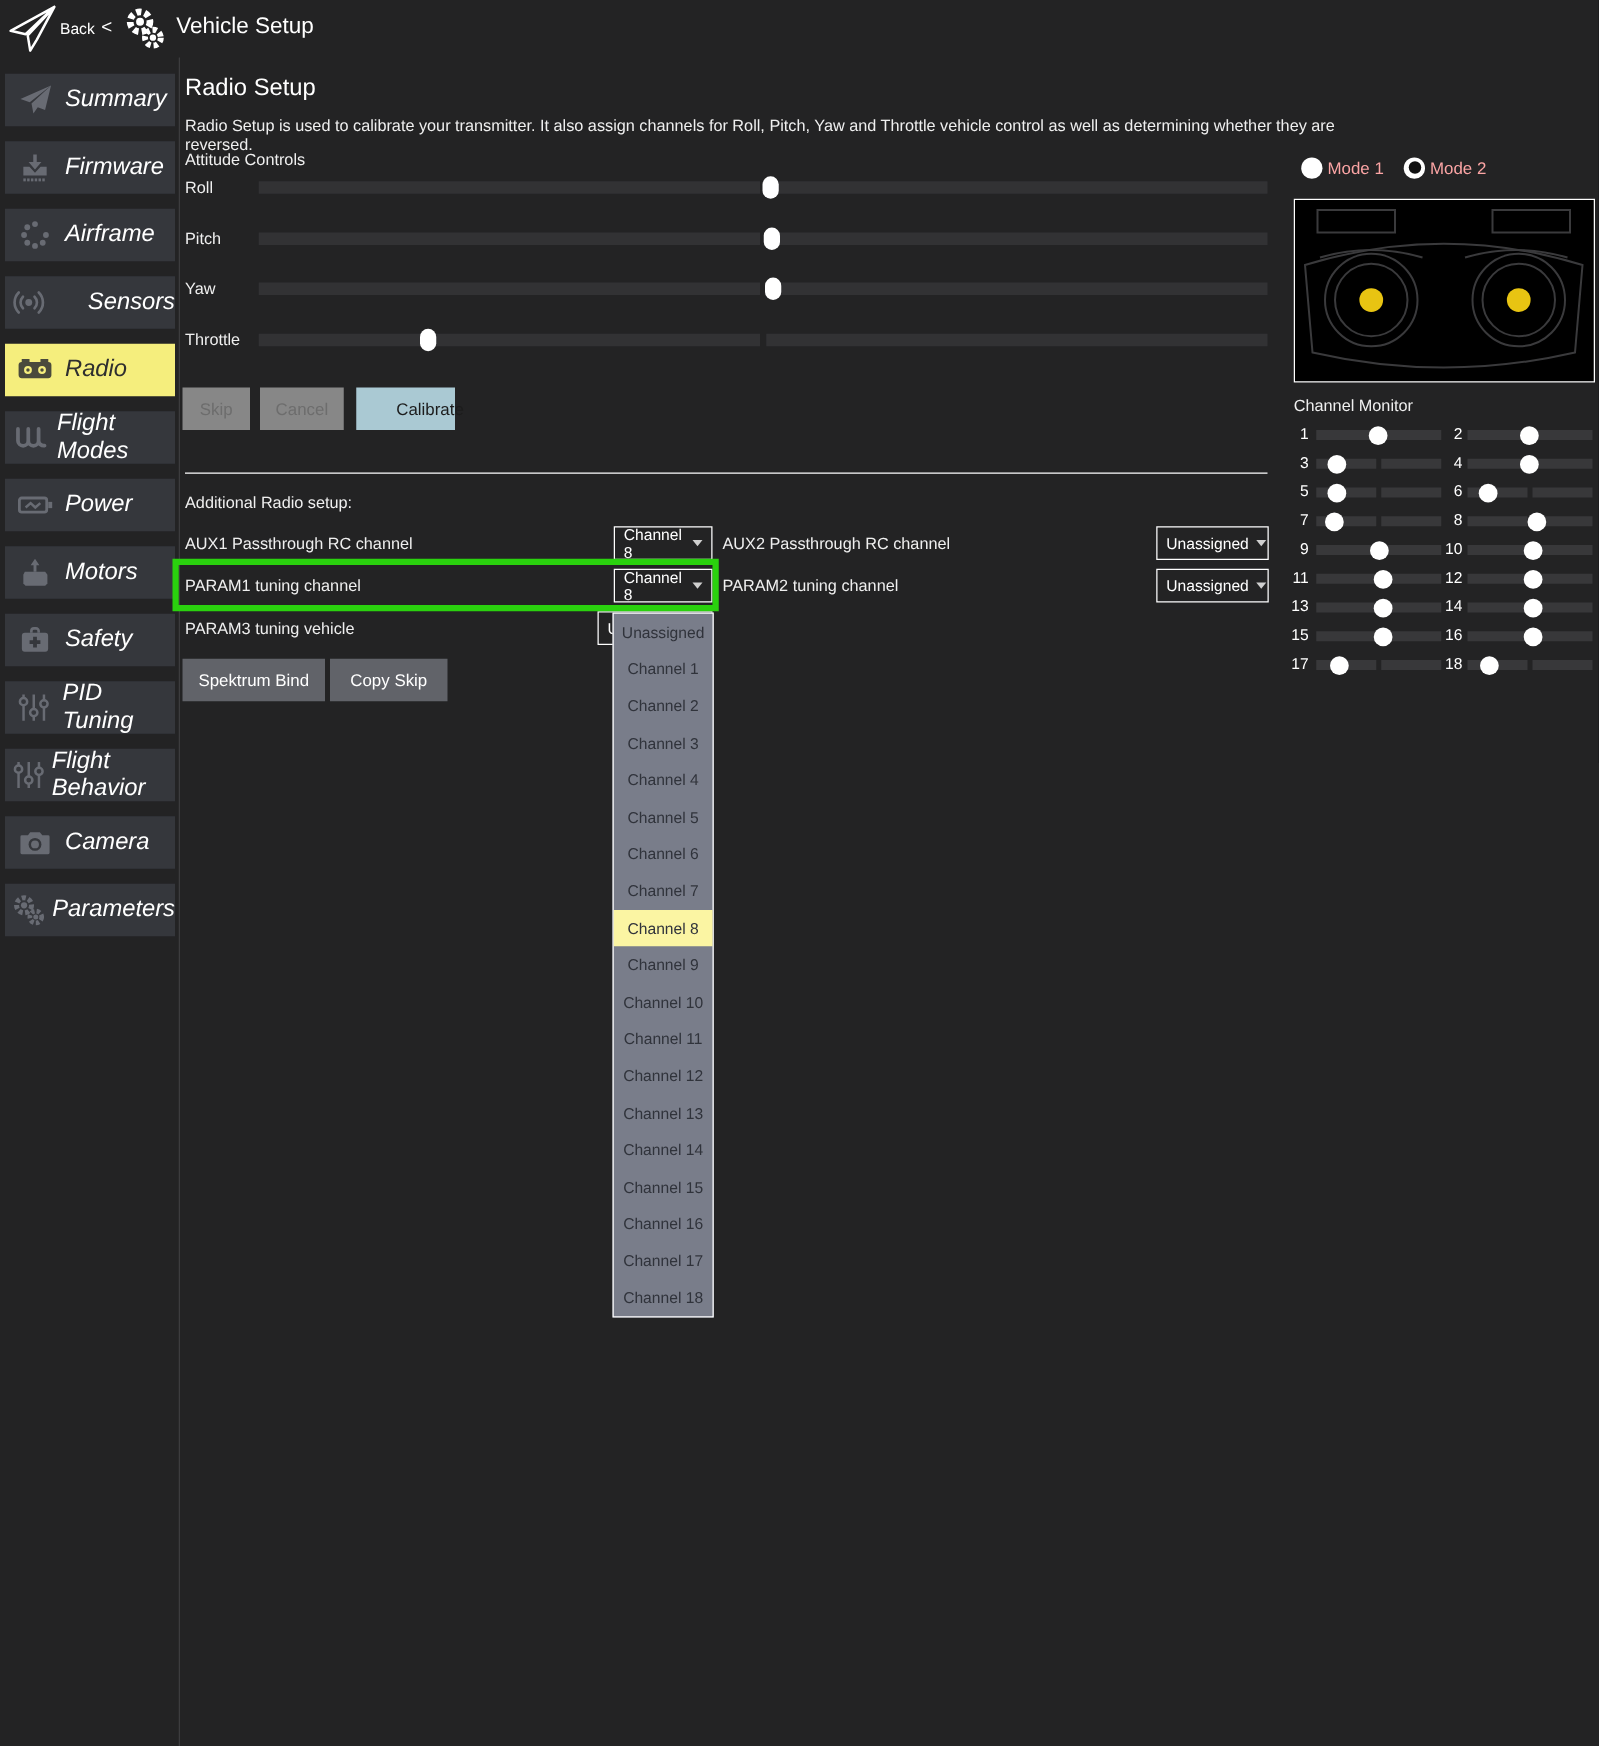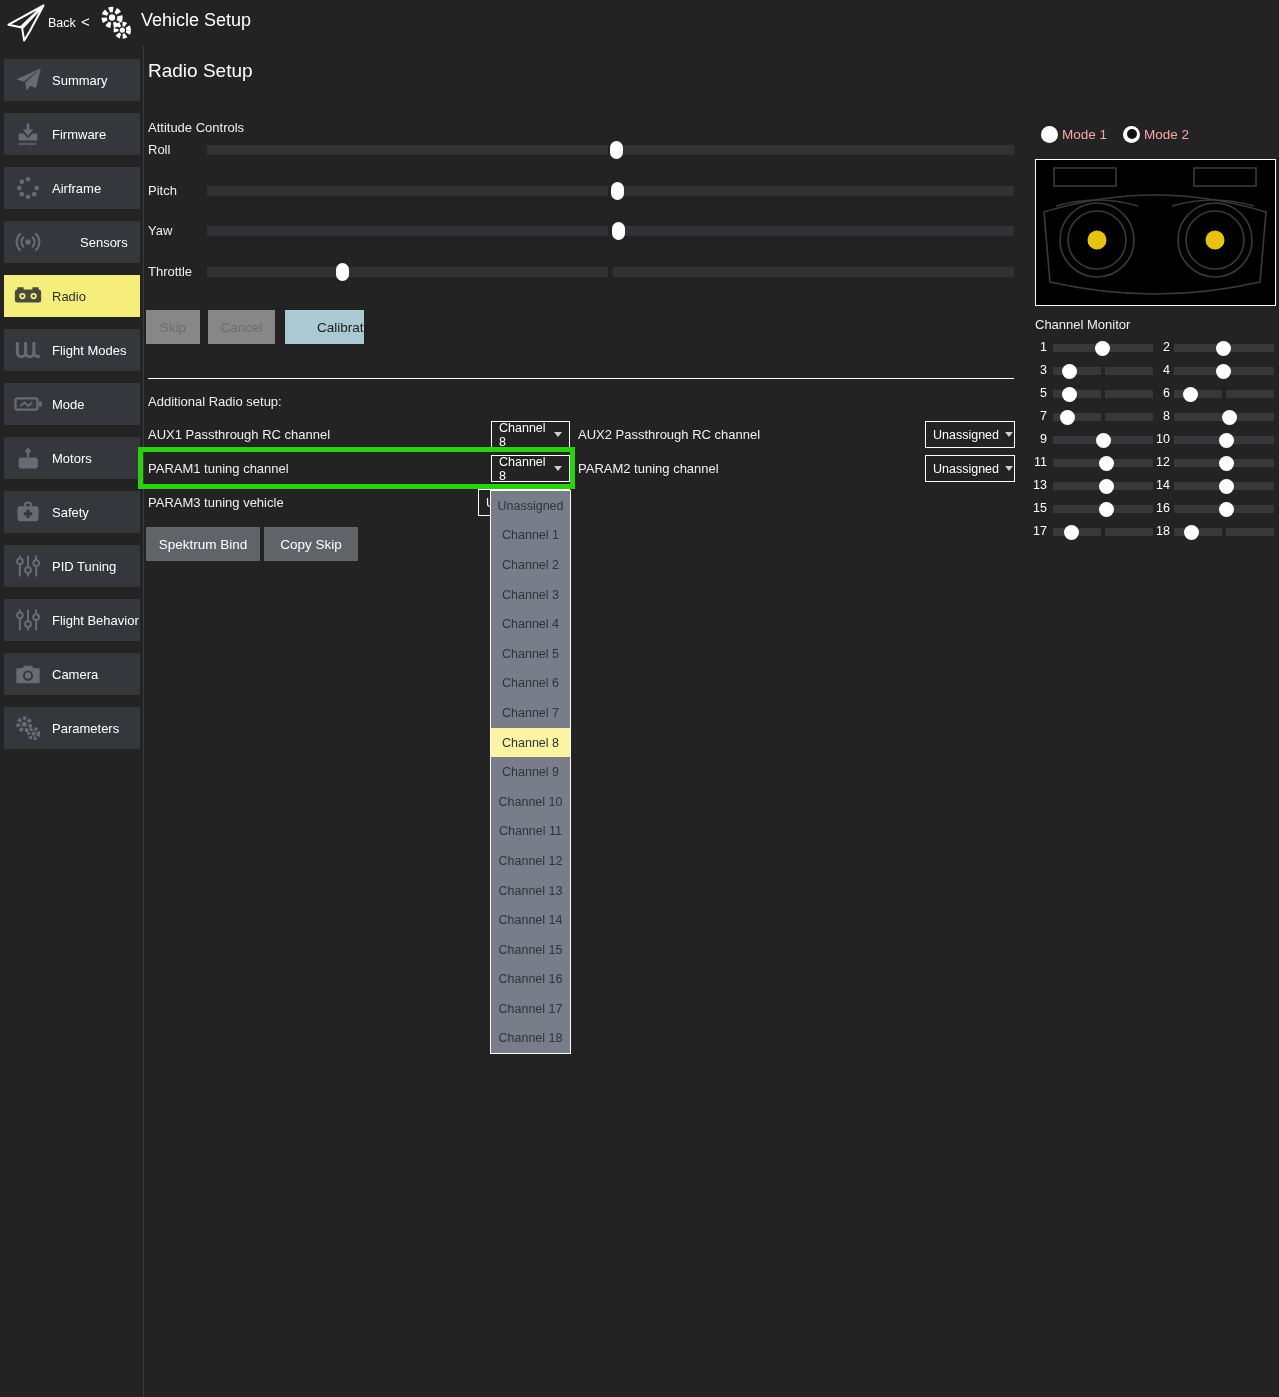--- a/index.html
+++ b/index.html
@@ -17,21 +17,21 @@
   #chevron { position:absolute; left:81px; top:13px; font-size:15px; color:#fff; }
   #header-gears { position:absolute; left:96px; top:4px; width:40px; height:38px; }
   #page-title { position:absolute; left:141px; top:10px; font-size:18px; color:#fff; }
   
   #sidebar-divider { position:absolute; left:143px; top:46px; width:1px; height:1351px; background:#3c3c3e; }
   .side-item {
     position:absolute; left:4px; width:136px; height:42px;
     background:#35373c; display:flex; align-items:center; cursor:pointer;
   }
   .side-item .icon-wrap { width:48px; display:flex; justify-content:center; align-items:center; }
-  .side-item .side-label { font-size:13px; color:#ffffff; }
+  .side-item .side-label { font-size:19px; color:#ffffff;font-style:italic; }
   .side-item.selected .side-label { color:#2f2f2f; }
   
   #main-title { position:absolute; left:148px; top:60px; font-size:19px; color:#fff; }
   #main-desc { position:absolute; left:148px; top:93px; width:960px; font-size:13px; color:#efefef; }
   #attitude-label { position:absolute; left:148px; top:120px; font-size:13px; color:#efefef; }
   .slider-row { position:absolute; left:148px; width:870px; height:20px; }
   .slider-label { position:absolute; left:0; top:2px; font-size:13px; color:#efefef; }
   .slider-track { position:absolute; left:59px; top:5px; width:807px; height:10px; }
   .track-seg { position:absolute; top:0; height:10px; background:#323234; }
   .slider-thumb { position:absolute; top:-4px; width:13px; height:18px; background:#fff; border-radius:7px; cursor:pointer; }
@@ -166,21 +166,21 @@
         <span class="side-label">Flight Modes</span>
       </div>
       <div class="side-item" style="top: 383px;">
         <span class="icon-wrap">
           <svg viewBox="0 0 24 24" width="30" height="30">
             <rect x="2" y="7.5" width="17.5" height="9" rx="1.5" fill="none" stroke="#686b73" stroke-width="1.8"></rect>
             <rect x="20.5" y="10" width="2.5" height="4" fill="#686b73"></rect>
             <path d="M6 13.6l3.2-2.8 3 2.8 3.2-2.8" fill="none" stroke="#686b73" stroke-width="1.6"></path>
           </svg>
         </span>
-        <span class="side-label">Mode</span>
+        <span class="side-label">Power</span>
       </div>
       <div class="side-item" style="top: 437px;">
         <span class="icon-wrap">
           <svg viewBox="0 0 24 24" width="28" height="28" fill="#686b73">
             <path d="M12 2.5 15 7h-2v4.5h-2V7H9z"></path>
             <path d="M5 11.5h14l1.5 2v6L19 21H5.5L4 19.5v-6z"></path>
           </svg>
         </span>
         <span class="side-label">Motors</span>
       </div>
@@ -233,20 +233,21 @@
             <circle cx="9" cy="9" r="2" fill="#686b73"></circle>
             <circle cx="16.5" cy="16.5" r="3.8" stroke="#686b73" stroke-width="3" stroke-dasharray="2.2 1.4"></circle>
             <circle cx="16.5" cy="16.5" r="1.6" fill="#686b73"></circle>
           </svg>
         </span>
         <span class="side-label">Parameters</span>
       </div>
     </div>
 
   <div id="main-title">Radio Setup</div>
+  <div id="main-desc">Radio Setup is used to calibrate your transmitter. It also assign channels for Roll, Pitch, Yaw and Throttle vehicle control as well as determining whether they are reversed.</div>
   <div id="attitude-label">Attitude Controls</div>
   <div id="sliders">
       <div class="slider-row" style="top: 140px;">
         <span class="slider-label">Roll</span>
         <div class="slider-track">
           <div class="track-seg" style="left: 0px; width: 401px;"></div>
           <div class="track-seg" style="left: 406px; width: 401px;"></div>
           <div class="slider-thumb" style="left: 402.649px;"></div>
         </div>
       </div>

